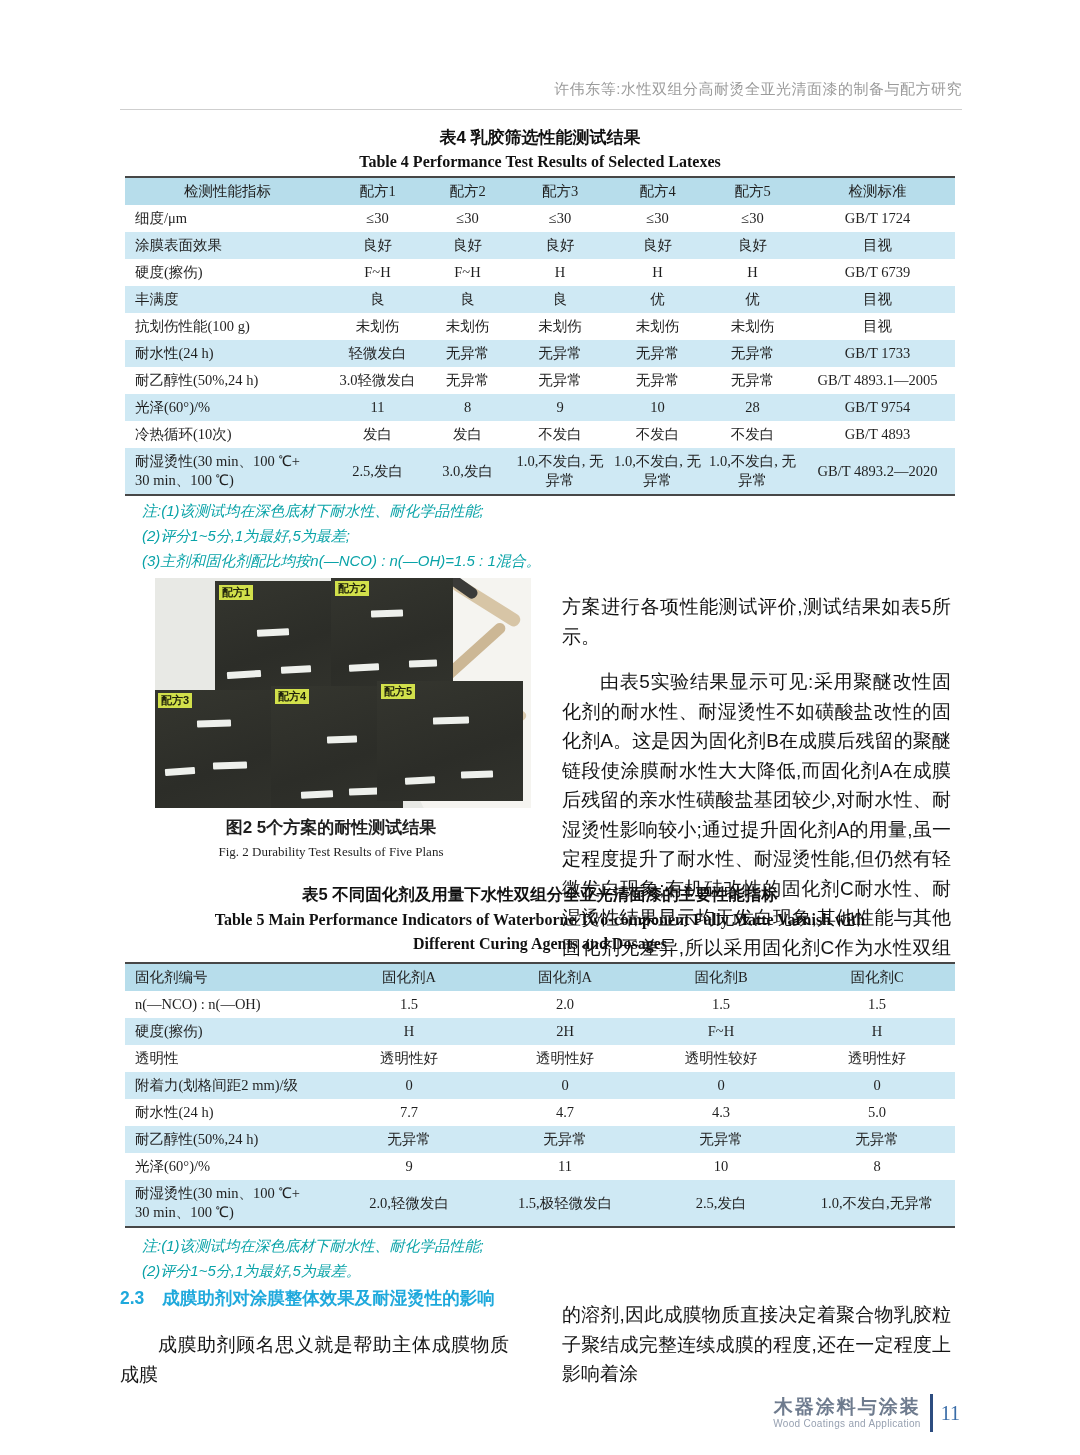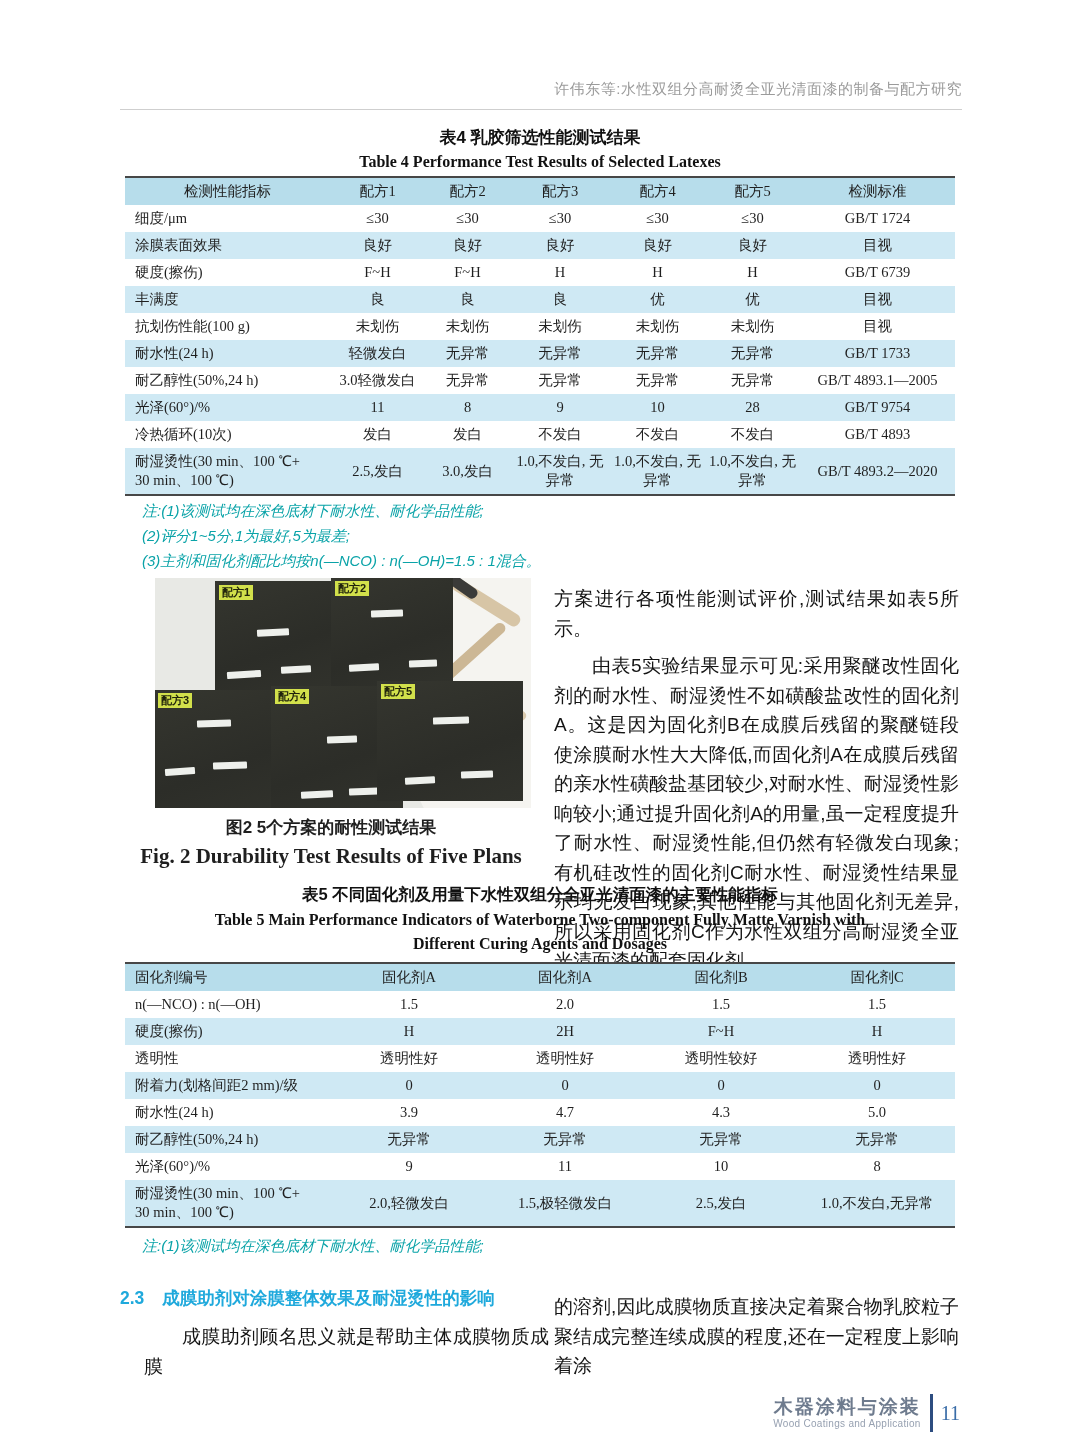--- a/index.html
+++ b/index.html
@@ -41,25 +41,25 @@
   .panel-label{position:absolute;background:#d2e04b;color:#20230c;font-size:11px;font-weight:bold;
     padding:1px 3px;line-height:13px;}
   .tape{position:absolute;background:#eef0ec;height:7px;border-radius:1px;}
   .decor-white{position:absolute;right:-45px;top:-60px;width:175px;height:330px;background:#f5f4f0;
     border-radius:55% 0 0 45%/60% 0 0 45%;}
   .decor-chair-a{position:absolute;right:6px;top:18px;width:78px;height:13px;background:#d7c5a6;border-radius:6px;transform:rotate(32deg);}
   .decor-chair-b{position:absolute;right:16px;top:70px;width:86px;height:11px;background:#ccb795;border-radius:6px;transform:rotate(-42deg);}
   .decor-chair-c{position:absolute;right:2px;top:120px;width:70px;height:10px;background:#d9c9ad;border-radius:5px;transform:rotate(25deg);}
   .decor-dark{position:absolute;right:52px;top:4px;width:30px;height:11px;background:#3b3b39;border-radius:5px;transform:rotate(35deg);}
   .fig-cap-cn{position:absolute;left:120px;width:422px;text-align:center;font-weight:bold;font-size:17px;top:816px;}
-  .fig-cap-en{position:absolute;left:120px;width:422px;text-align:center;font-weight:bold;font-size:21px;
+  .fig-cap-en{position:absolute;left:120px;width:422px;text-align:center;font-weight:normal;font-size:13px;
     font-family:"Liberation Serif",serif;top:844px;}
   
   .body-col{position:absolute;width:421px;font-size:19px;line-height:29.5px;text-align:justify;color:#141414;}
-  .body-col p{margin:8px;}
+  .body-col p{margin:16px;}
   .indent{text-indent:2em;}
   
   .sec-heading{position:absolute;left:120px;top:1286px;width:440px;color:#1fa9dc;font-weight:bold;font-size:17.5px;}
   .sec-heading .sec-num{margin-right:18px;}
   
   .footer{position:absolute;top:1362px;right:120px;display:flex;align-items:center;margin-top:32px;}
   .footer-text{text-align:right;margin-right:9px;}
   .footer-cn{font-size:19px;font-weight:bold;color:#6e7b8e;letter-spacing:2px;line-height:20px;}
   .footer-en{font-size:10px;color:#97a1b1;letter-spacing:.3px;line-height:13px;}
   .footer-divider{width:3px;height:38px;background:#2d4d80;margin-right:8px;}
@@ -290,21 +290,21 @@
       </tr>
       <tr>
         <td class="label">附着力(划格间距2 mm)/级</td>
         <td>0</td>
         <td>0</td>
         <td>0</td>
         <td>0</td>
       </tr>
       <tr>
         <td class="label">耐水性(24 h)</td>
-        <td>3.9</td>
+        <td>7.7</td>
         <td>4.7</td>
         <td>4.3</td>
         <td>5.0</td>
       </tr>
       <tr>
         <td class="label">耐乙醇性(50%,24 h)</td>
         <td>无异常</td>
         <td>无异常</td>
         <td>无异常</td>
         <td>无异常</td>
@@ -322,26 +322,27 @@
         <td>2.0,轻微发白</td>
         <td>1.5,极轻微发白</td>
         <td>2.5,发白</td>
         <td>1.0,不发白,无异常</td>
       </tr>
     </tbody>
 </table>
 
 <div class="notes" style="top:1233px;">
     <div>注:(1)该测试均在深色底材下耐水性、耐化学品性能;</div>
+    <div>(2)评分1~5分,1为最好,5为最差。</div>
   </div>
 
 <div class="sec-heading">
   <span class="sec-num">2.3</span><span>成膜助剂对涂膜整体效果及耐湿烫性的影响</span>
 </div>
-<div class="body-col" style="left:136px;top:1314px;">
+<div class="body-col" style="left:104px;top:1314px;">
   <p class="indent">成膜助剂顾名思义就是帮助主体成膜物质成膜</p>
 </div>
 <div class="body-col" style="left:546px;top:1284px;">
   <p>的溶剂,因此成膜物质直接决定着聚合物乳胶粒子聚结成完整连续成膜的程度,还在一定程度上影响着涂</p>
 </div>
 
 <div class="footer">
   <div class="footer-text">
     <div class="footer-cn">木器涂料与涂装</div>
     <div class="footer-en">Wood Coatings and Application</div>

